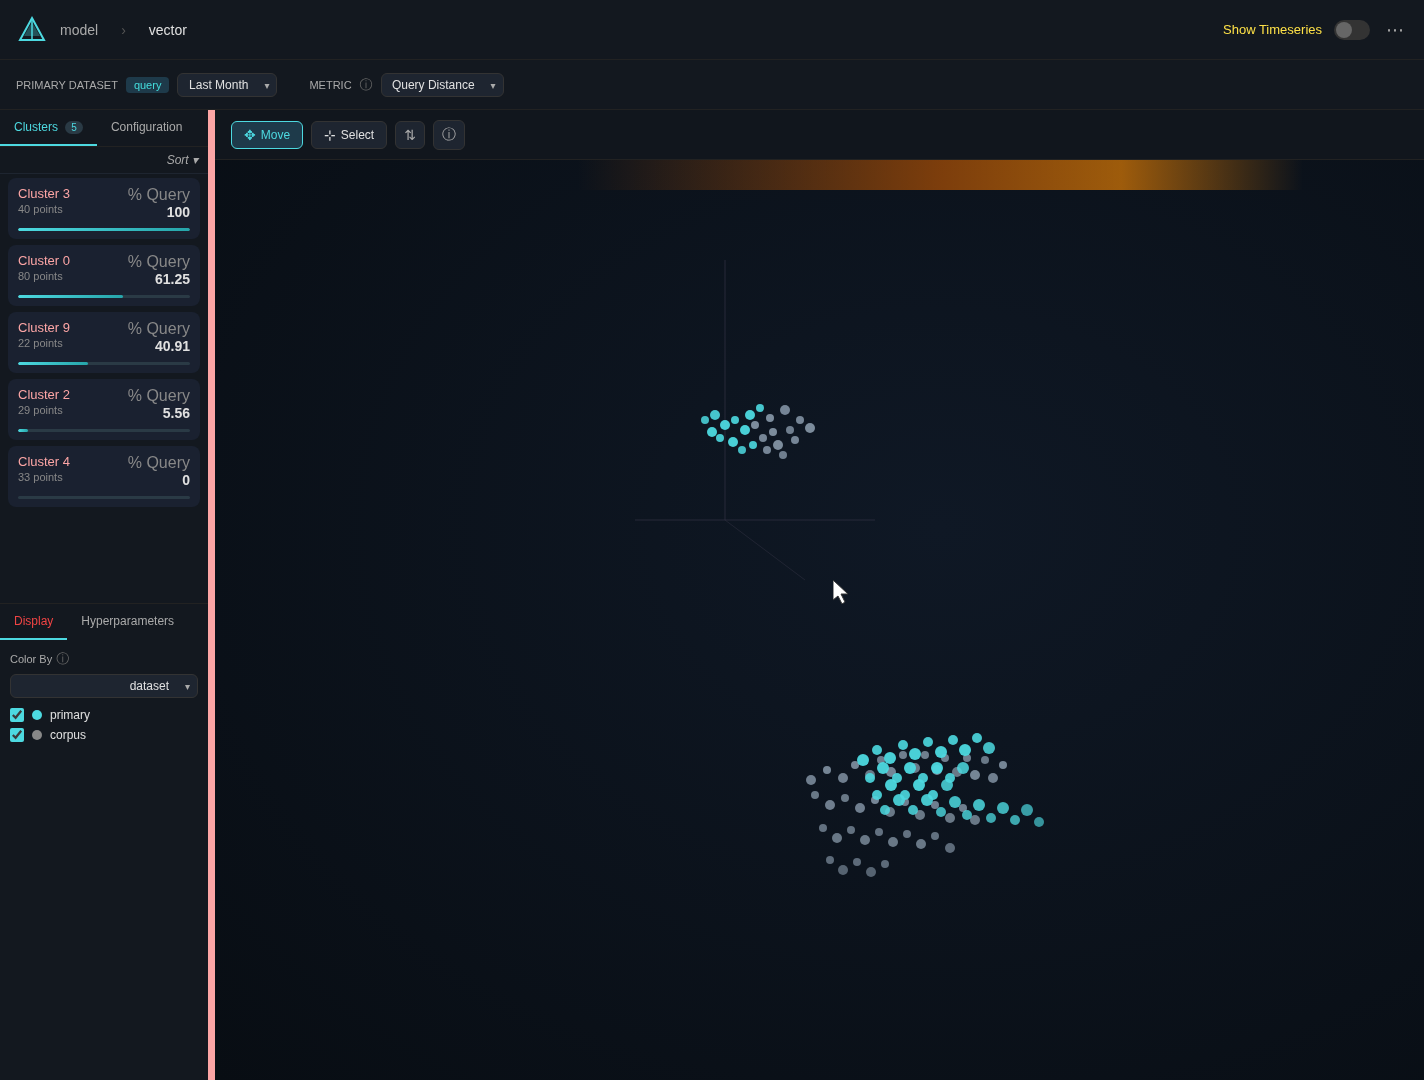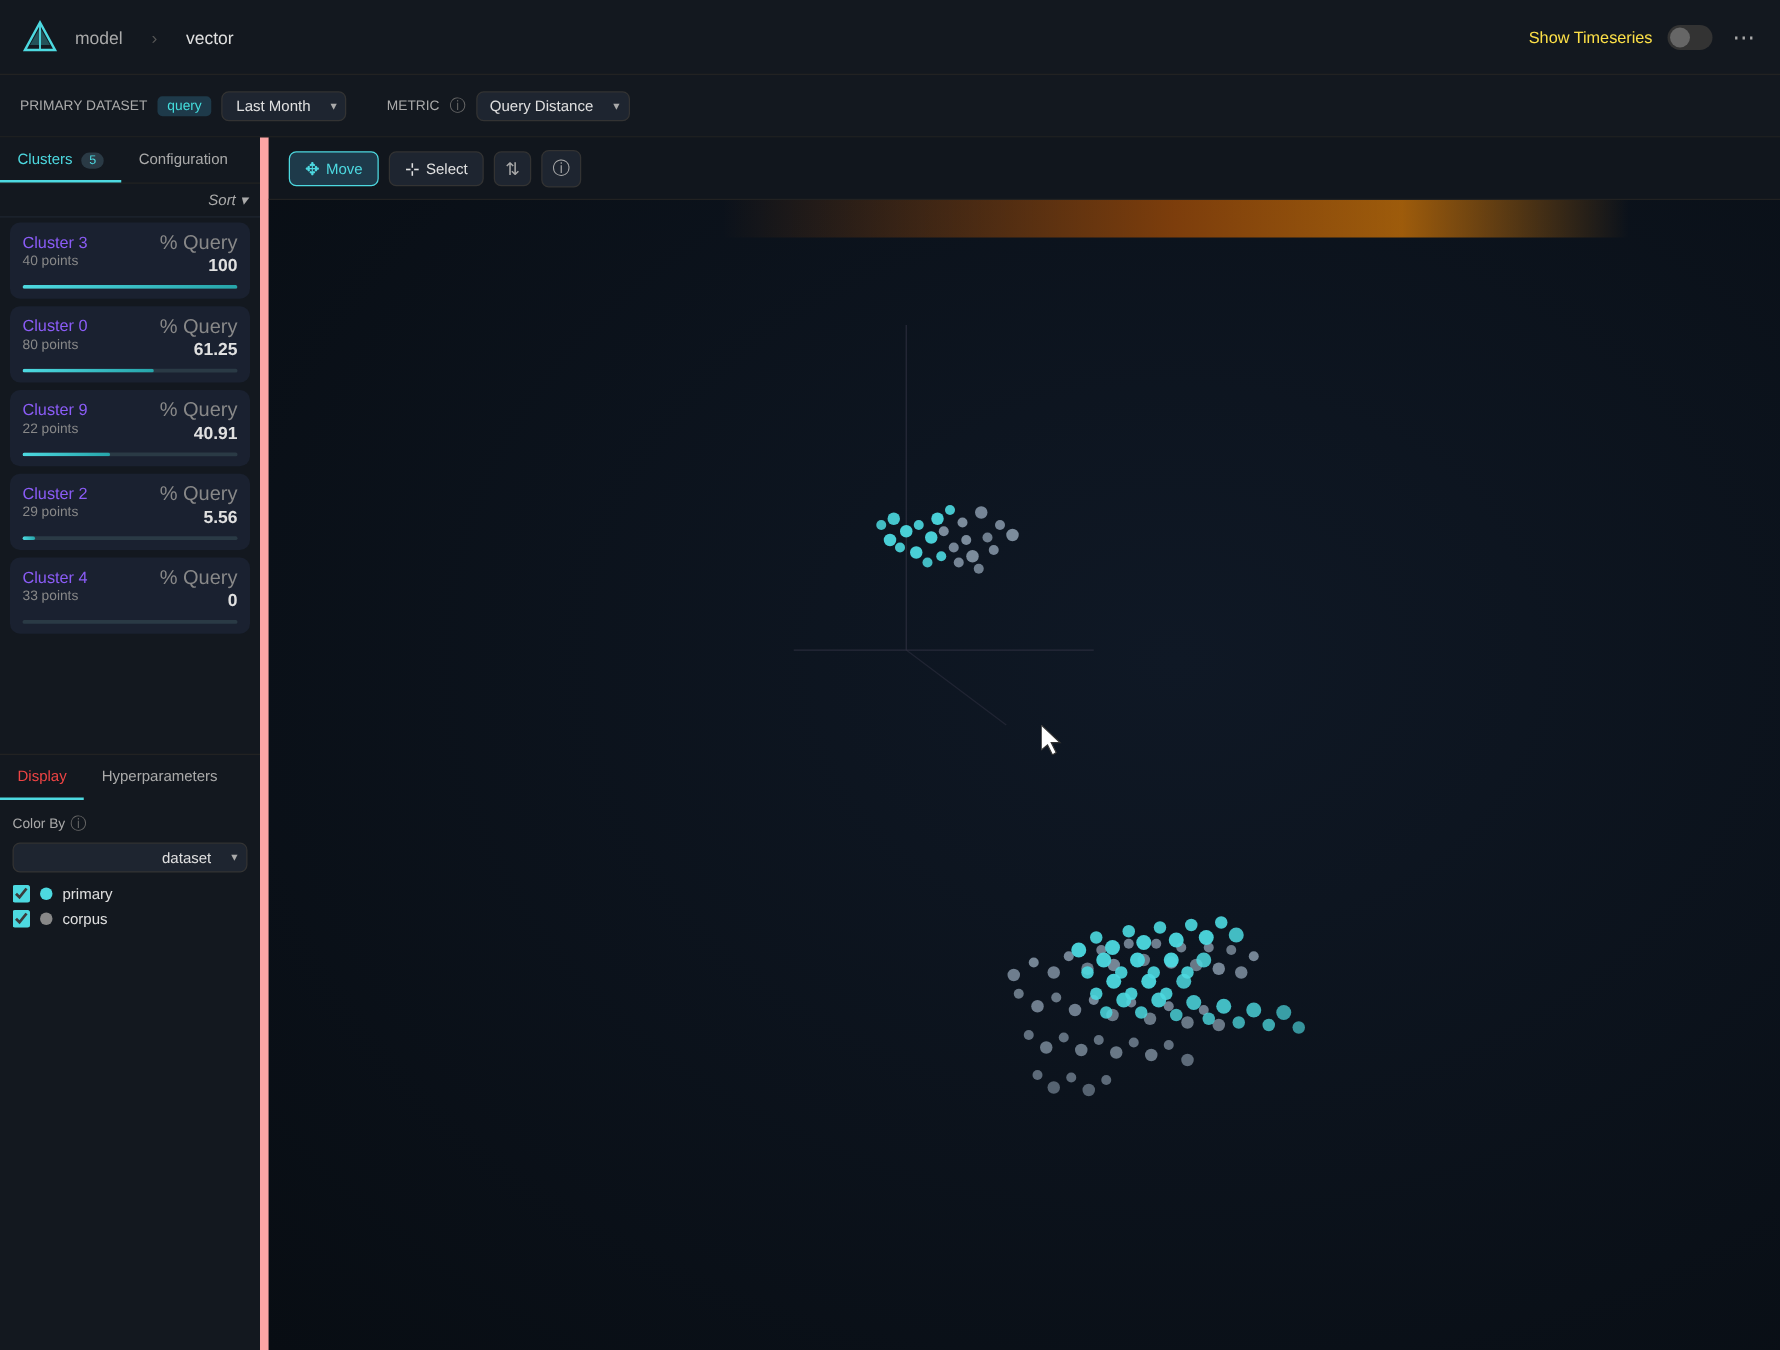--- a/index.html
+++ b/index.html
@@ -211,21 +211,21 @@
       margin-bottom: 6px;
       cursor: pointer;
     }
     .cluster-card-header {
       display: flex;
       justify-content: space-between;
       align-items: flex-start;
     }
     .cluster-name {
       font-size: 13px;
-      color: #8b5cf6;
+      color: #fca5a5;
       font-weight: 500;
     }
     .cluster-meta {
       text-align: right;
     }
     .cluster-meta-label {
       font-size: 16px;
       color: #888;
     }
     .cluster-meta-value {

